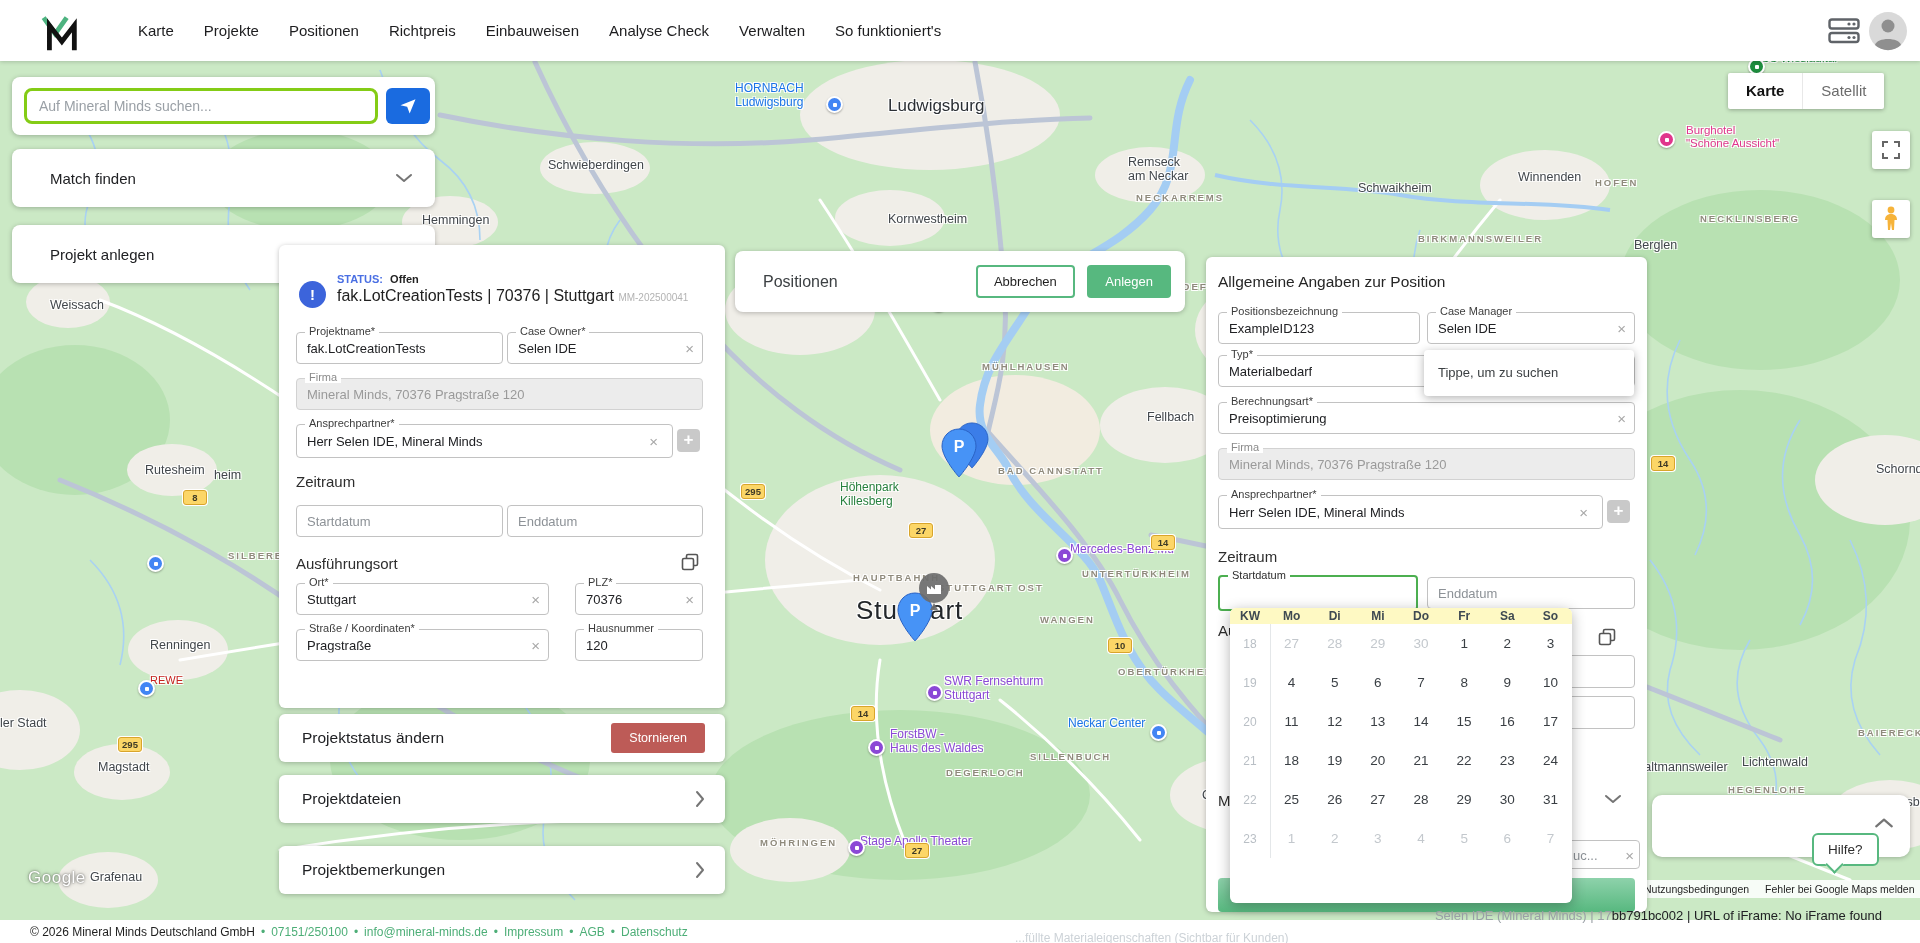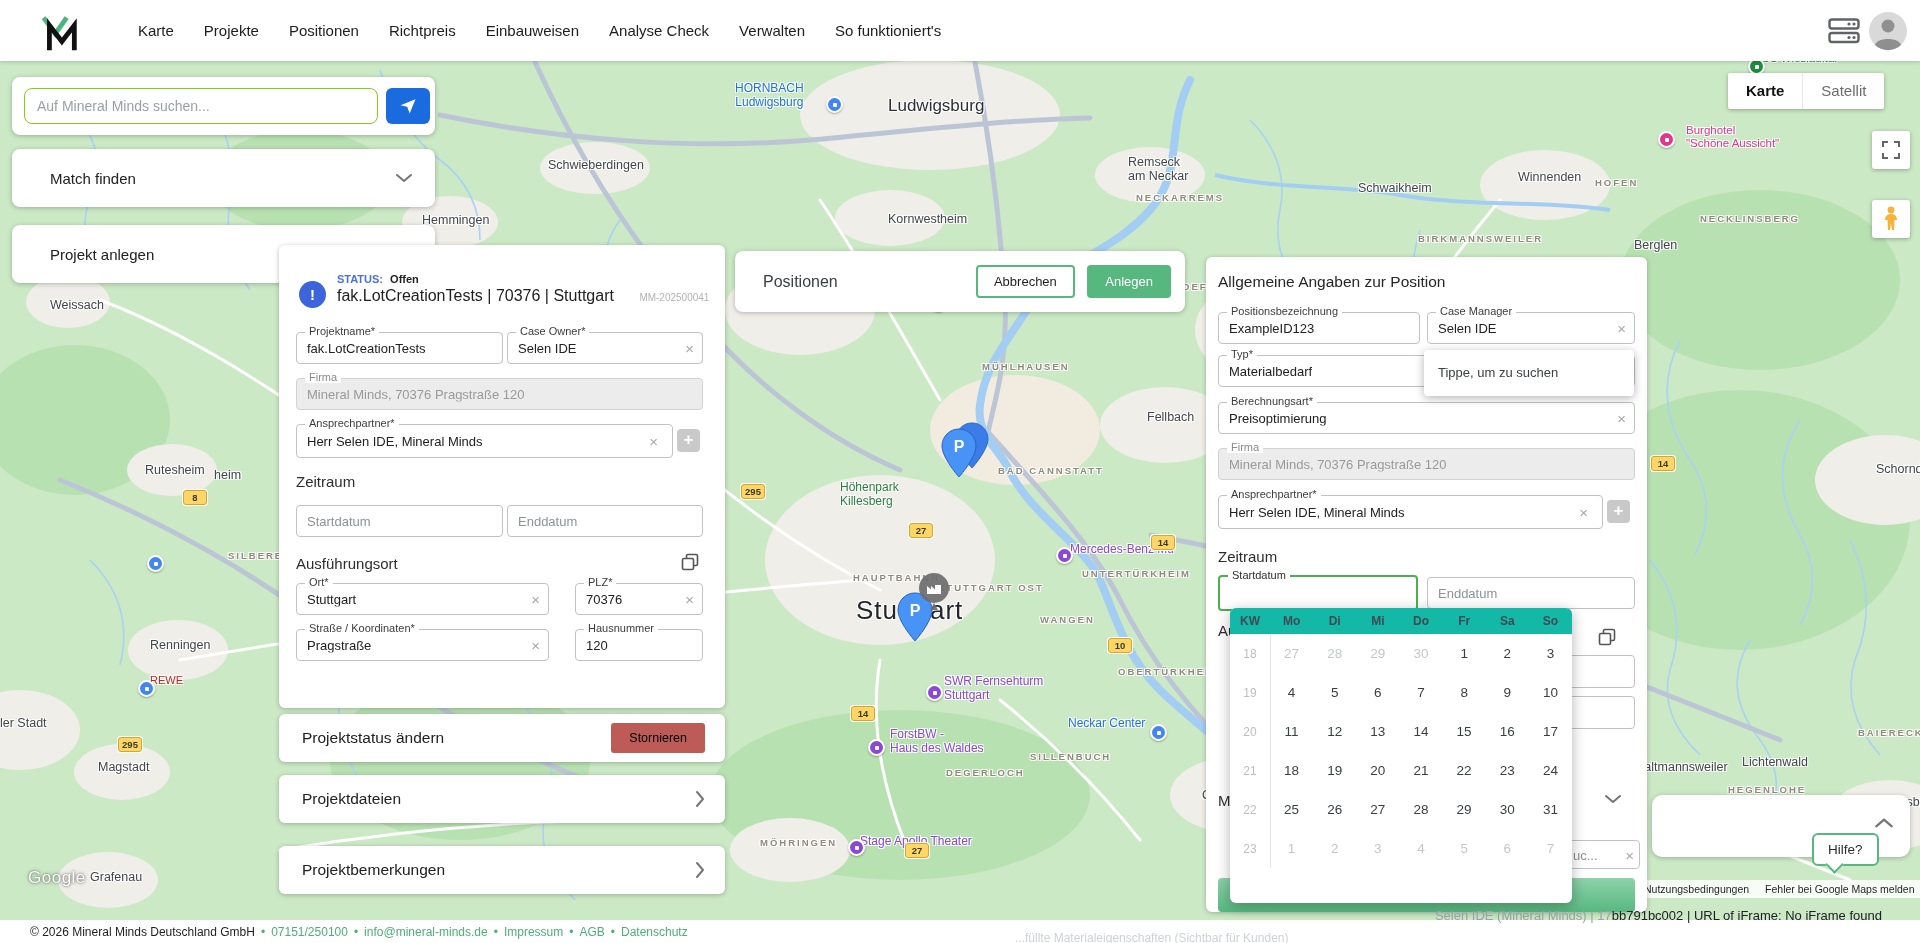--- a/index.html
+++ b/index.html
@@ -52,21 +52,21 @@
   #maptype .seg.off{color:#6b6b6b;border-left:1px solid #e8e8e8;}
   .sq-ctrl{position:absolute;width:38px;height:38px;background:#fff;border-radius:3px;z-index:10;
     box-shadow:0 1px 4px rgba(0,0,0,.3);display:flex;align-items:center;justify-content:center;cursor:pointer;}
 
   
   .card{position:absolute;background:#fff;border-radius:8px;box-shadow:0 1px 5px rgba(0,0,0,.25);}
   .chev{stroke:#757575;stroke-width:2;fill:none;stroke-linecap:round;stroke-linejoin:round;}
 
   
   #search-wrap{left:12px;top:77px;width:423px;height:58px;z-index:10;}
-  #search-input{position:absolute;left:12px;top:11px;width:354px;height:36px;border:1px solid #84cc16;
+  #search-input{position:absolute;left:12px;top:11px;width:354px;height:36px;border:3px solid #84cc16;
     border-radius:8px;padding:8px 12px;font-size:14px;color:#202124;outline:none;font-family:inherit;}
   #search-input::placeholder{color:#9aa0a6;}
   #search-btn{position:absolute;left:374px;top:11px;width:44px;height:36px;background:#1a6be0;border:none;
     border-radius:6px;cursor:pointer;display:flex;align-items:center;justify-content:center;}
 
   .accordion{height:58px;z-index:10;display:flex;align-items:center;padding:0 22px 0 38px;
     justify-content:space-between;font-size:15px;color:#202124;cursor:pointer;}
   #acc-match{left:12px;top:149px;width:423px;}
   #acc-project{left:12px;top:225px;width:423px;}
 
@@ -84,21 +84,21 @@
   .fld.dis .val{color:#9a9a9a;}
   .plusbtn{position:absolute;width:23px;height:23px;background:#c9c9c9;border-radius:4px;color:#fff;
     font-size:17px;font-weight:700;text-align:center;line-height:22px;cursor:pointer;}
   .sec-h{position:absolute;font-size:15px;font-weight:500;color:#2d2d2d;white-space:nowrap;}
   .copy-ic{position:absolute;cursor:pointer;}
   .row-card{height:48px;border-radius:6px;z-index:12;display:flex;align-items:center;
     padding:0 20px 0 23px;justify-content:space-between;font-size:15.5px;color:#202124;}
   #status-card{left:279px;top:714px;width:446px;}
   #files-card{left:279px;top:775px;width:446px;}
   #notes-card{left:279px;top:846px;width:446px;}
-  #btn-cancel-project{background:#bd5b57;color:#000000;border:none;border-radius:3px;font-size:12.5px;
+  #btn-cancel-project{background:#bd5b57;color:#ffffff;border:none;border-radius:3px;font-size:12.5px;
     padding:8px 18px;cursor:pointer;font-family:inherit;}
 
   
   #positions-bar{left:735px;top:251px;width:450px;height:61px;border-radius:8px;z-index:10;
     display:flex;align-items:center;justify-content:space-between;padding:0 14px 0 28px;}
   #positions-title{font-size:16px;color:#3c4043;}
   #btn-abbrechen{background:#fff;border:2px solid #57b87f;border-radius:4px;color:#1f1f1f;
     font-size:13px;padding:7px 16px;cursor:pointer;font-family:inherit;margin-right:8px;}
   #btn-anlegen{background:#57b87f;border:none;border-radius:4px;color:#fff;
     font-size:13px;padding:9px 18px;cursor:pointer;font-family:inherit;}
@@ -113,21 +113,21 @@
 
   
   #calendar{position:absolute;left:1230px;top:608px;width:342px;height:295px;background:#fff;border-radius:6px;
     box-shadow:0 3px 14px rgba(0,0,0,.3);z-index:40;overflow:hidden;}
   #cal-head{position:relative;height:36px;}
   #cal-head .nav-arrow{position:absolute;top:8px;width:20px;height:20px;cursor:pointer;}
   #cal-prev{left:12px;}#cal-next{right:12px;}
   #cal-month{position:absolute;left:78px;top:8px;font-size:16px;color:#80868b;cursor:pointer;}
   #cal-yearwrap{position:absolute;left:178px;top:8px;display:flex;align-items:center;gap:6px;cursor:pointer;}
   #cal-year{font-size:16px;color:#80868b;}
-  #cal-weekdays{display:grid;grid-template-columns:40px repeat(7,1fr);height:26px;background:#14b8a6;
+  #cal-weekdays{display:grid;grid-template-columns:40px repeat(7,1fr);height:16px;background:#fef9c3;
     align-items:center;}
   .cal-wd{font-size:12px;font-weight:700;color:#3f4a52;text-align:center;}
   #cal-body{position:relative;}
   #kw-divider{position:absolute;left:40px;top:0;bottom:0;width:1px;background:#e4e7e9;}
   .cal-row{display:grid;grid-template-columns:40px repeat(7,1fr);height:39px;align-items:center;}
   .cal-kw{font-size:12px;color:#b9bfc5;text-align:center;}
   .cal-day{font-size:13.5px;color:#3a3f44;text-align:center;cursor:pointer;}
   .cal-day.muted{color:#c3c8cd;}
 
   
@@ -375,21 +375,21 @@
 </div>
 
 <div class="card" id="project-card">
   <div id="status-ico">!</div>
   <div class="abs" style="left:58px;top:28px;font-size:11px;font-weight:700;">
     <span style="color:#4a6fe3">STATUS:</span>
     <span style="color:#222;margin-left:4px">Offen</span>
   </div>
   <div class="abs" style="left:58px;top:42px;white-space:nowrap;">
     <span style="font-size:16px;font-weight:500;color:#212121">fak.LotCreationTests | 70376 | Stuttgart</span>
-    <span style="font-size:10px;color:#b3b3b3;margin-left:21px">MM-202500041</span>
+    <span style="font-size:10px;color:#b3b3b3;margin-left:0">MM-202500041</span>
   </div>
 
   <div class="fld" style="left:17px;top:87px;width:207px;height:32px">
     <span class="lab">Projektname*</span>
     <span class="val">fak.LotCreationTests</span>
   </div>
   <div class="fld" style="left:228px;top:87px;width:196px;height:32px">
     <span class="lab">Case Owner*</span>
     <span class="val">Selen IDE</span>
     <span class="x">×</span>

